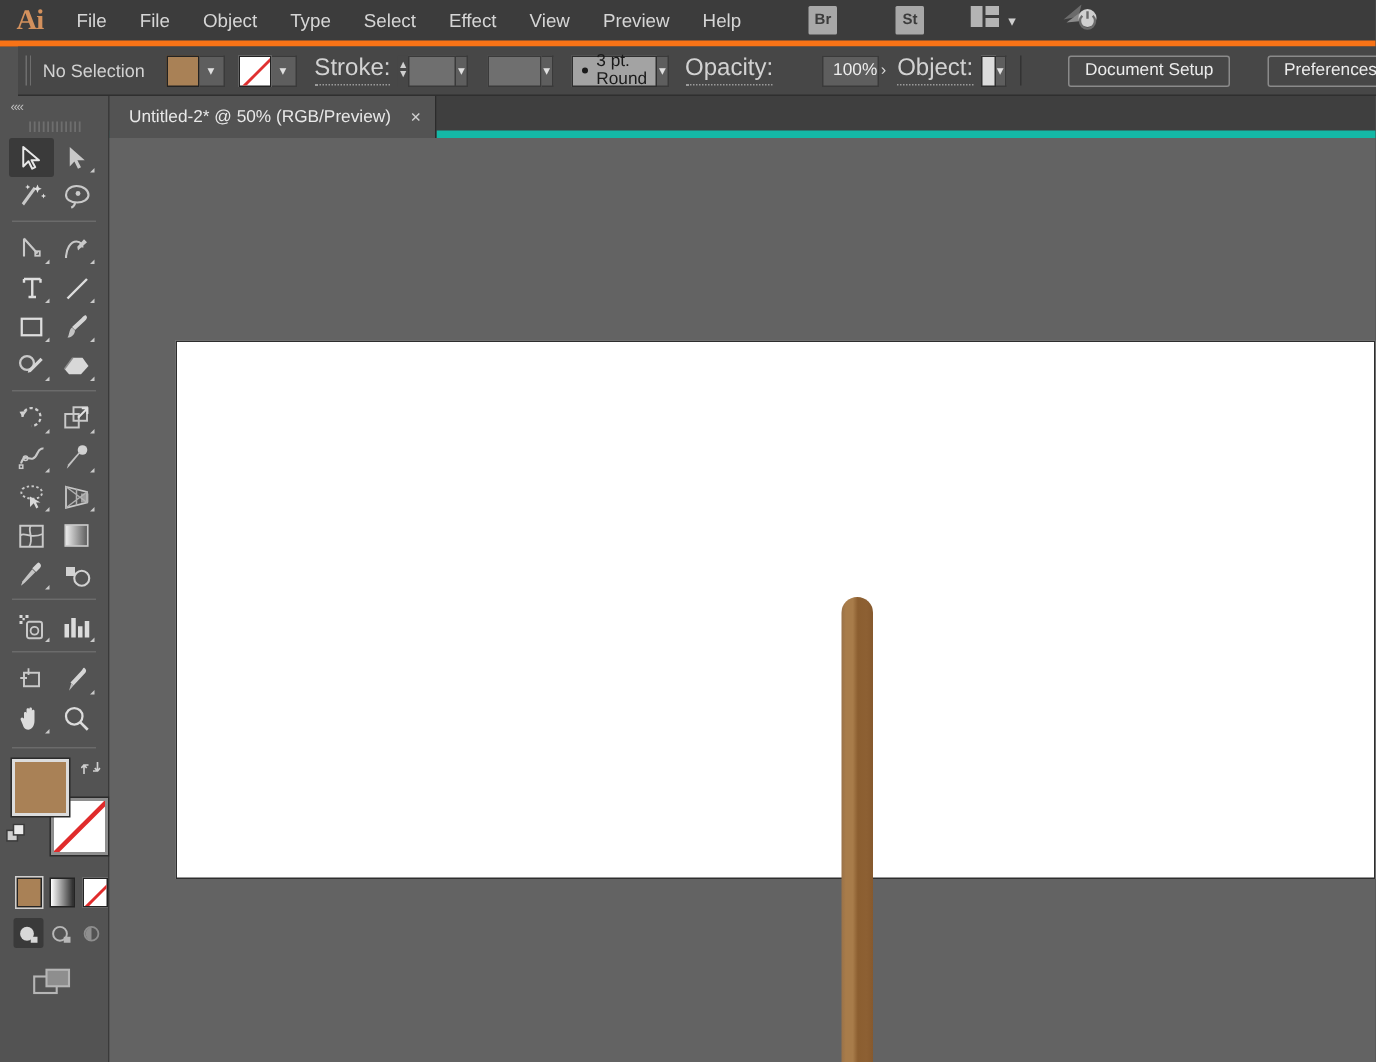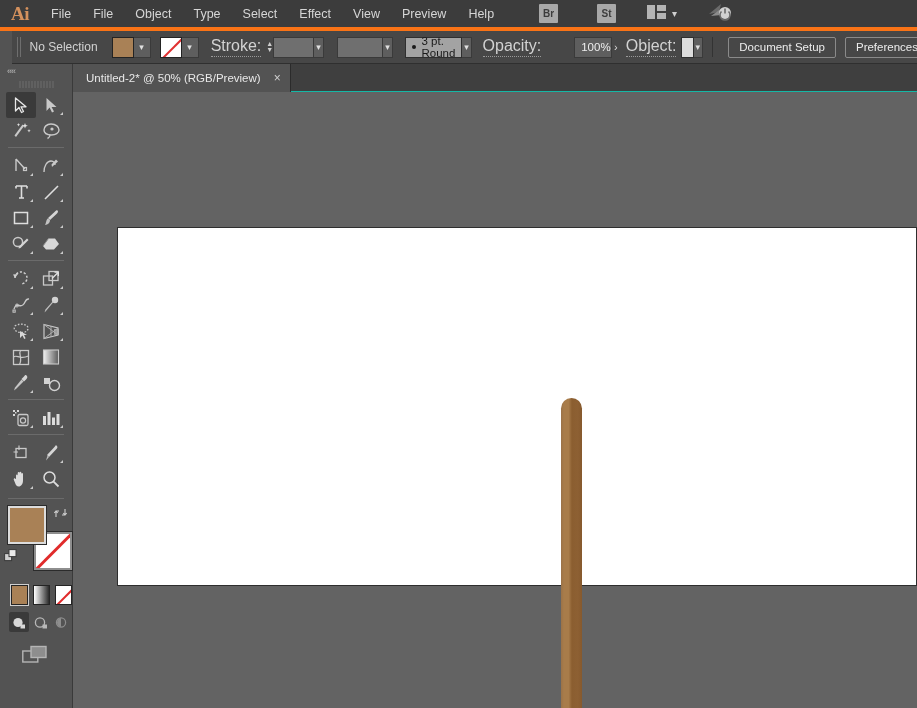--- a/index.html
+++ b/index.html
@@ -109,30 +109,30 @@
     display: flex; align-items: center; padding-left: 6px; margin-left: 28px;
   }
   .arrow-btn {
     width: 16px; height: 21px; color: #dadada; font-size: 11px;
     display: flex; align-items: center; justify-content: center;
   }
   .style-swatch {
     width: 22px; height: 21px; background: #dcdcdc; border: 1px solid #2f2f2f;
   }
   .ctl-button {
-    height: 21px; padding: 0 10px; margin-left: 9px;
+    height: 21px; padding: 0 10px; margin-left: 25px;
     background: #474747; border: 1px solid #8a8a8a; border-radius: 2px;
     color: #ececec; font-size: 11.5px;
     display: flex; align-items: center; white-space: nowrap; text-align: center;
   }
 
   
   #tabbar {
     position: absolute; left: 73px; top: 64px; width: 844px; height: 28px;
-    background: #3f3f3f; border-bottom: 1px solid #14b8a6;
+    background: #3f3f3f; border-bottom: 5px solid #14b8a6;
   }
   #doc-tab {
     position: absolute; left: 0; top: 0; height: 28px;
     background: #535353;
     display: flex; align-items: center; padding: 0 9px 0 13px; gap: 13px;
     border-right: 1px solid #2b2b2b;
   }
   #doc-tab-title { color: #e8e8e8; font-size: 11.5px; white-space: nowrap; }
   #doc-tab-close { color: #d0d0d0; font-size: 12px; line-height: 1; }
 

